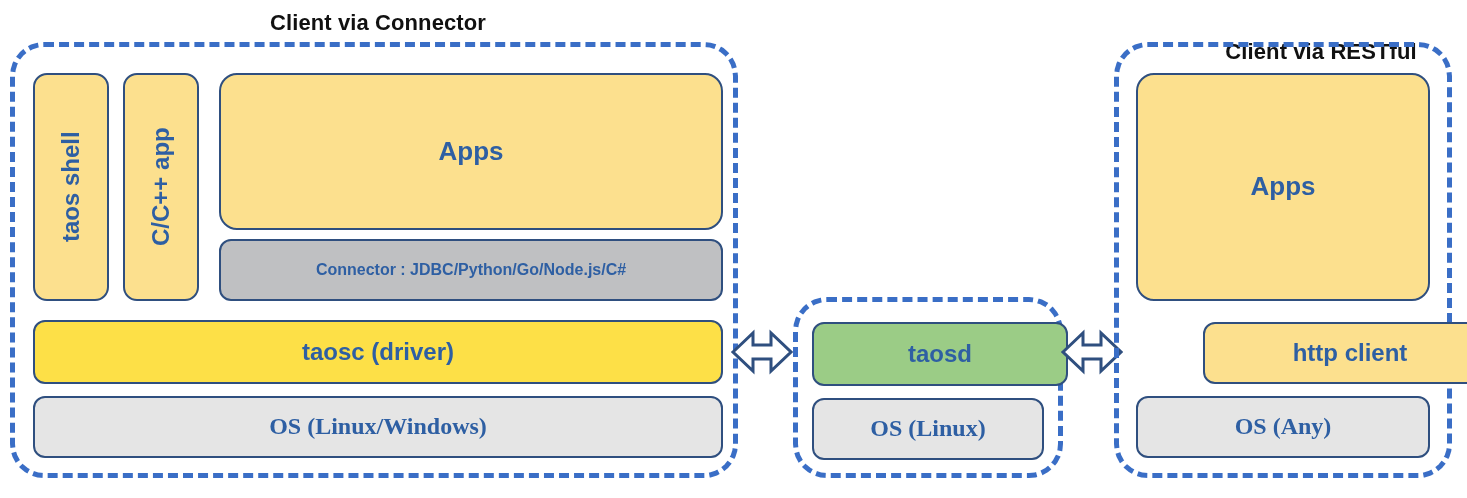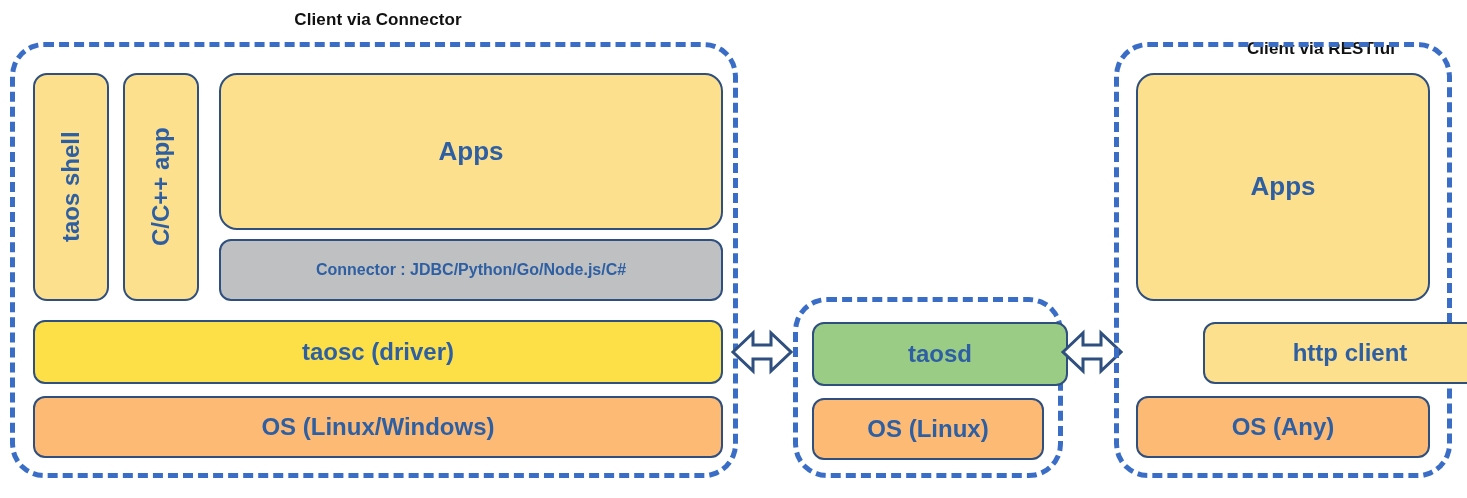--- a/index.html
+++ b/index.html
@@ -15,21 +15,21 @@
     position: relative;
     width: 1467px;
     height: 498px;
     background: #ffffff;
     overflow: hidden;
   }
 
   
   .group-title {
     position: absolute;
-    font-size: 17px;
+    font-size: 22px;
     font-weight: bold;
     color: #111111;
     text-align: center;
     white-space: nowrap;
     letter-spacing: .1px;
   }
 
   
   .group-box {
     position: absolute;
@@ -57,21 +57,21 @@
   }
   .node.big       { border-radius: 18px; }
   .node.vertical  {
     writing-mode: vertical-rl;
     transform: rotate(180deg);
     border-radius: 14px;
   }
 
   .fill-yellow { background: #fce08e; }
   .fill-orange { background: #fde047; }
-  .fill-blue   { background: #fdba74; }
+  .fill-blue   { background: #e5e5e5; font-family: Liberation Serif, serif; }
   .fill-green  { background: #9bcc86; }
   .fill-gray   { background: #bfc0c2; }
 
   .fs-26 { font-size: 26px; }
   .fs-24 { font-size: 24px; }
   .fs-21 { font-size: 16px; }
 
   
   .arrow {
     position: absolute;

